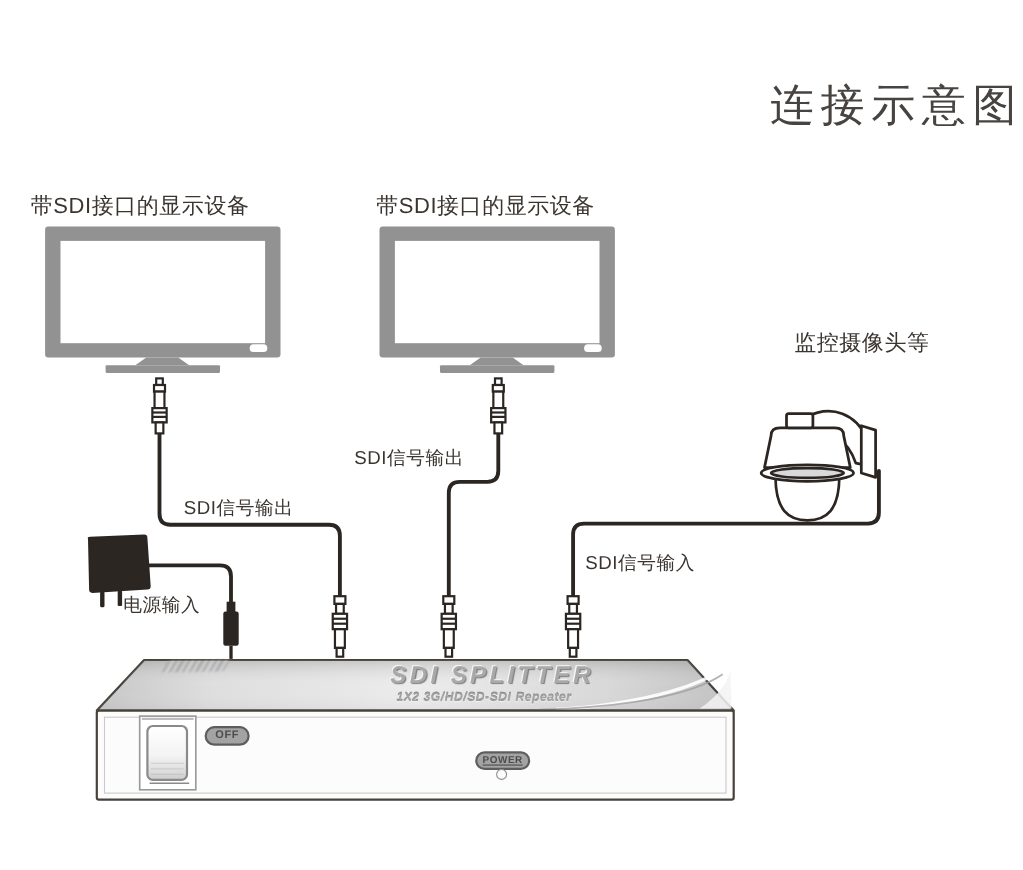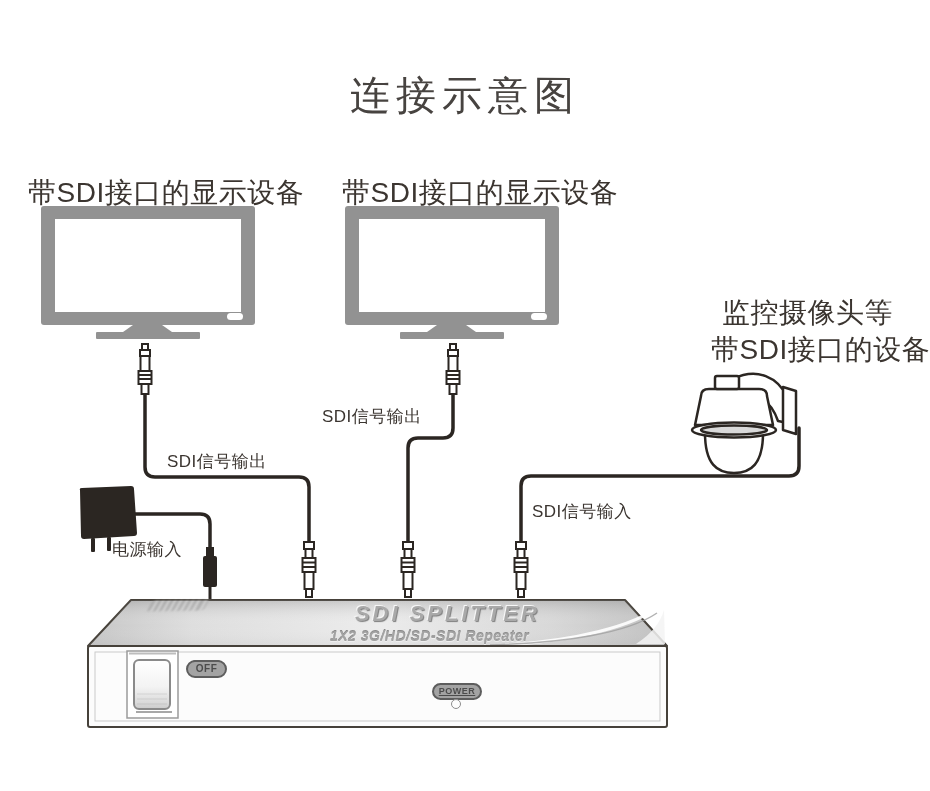--- a/index.html
+++ b/index.html
@@ -1,45 +1,45 @@
 <!DOCTYPE html>
 <html><head>
 <meta charset="utf-8">
 <style>
   html,body{margin:0;padding:0;background:#ffffff;}
   .canvas{
     position:relative;width:930px;height:791px;background:#ffffff;overflow:hidden;
     font-family:"Liberation Sans","DejaVu Sans",sans-serif;color:#3c3631;
   }
   .page-title{
-    position:absolute;left:0;top:68px;width:930px;text-align:center;
+    position:absolute;left:0;top:68px;width:930px;text-align:right;
     font-size:40px;letter-spacing:6px;font-weight:500;color:#474340;
   }
   .lbl{
-    position:absolute;font-size:28px;font-weight:500;letter-spacing:0.5px;color:#3b3530;white-space:nowrap;
+    position:absolute;font-size:20px;font-weight:500;letter-spacing:0.5px;color:#3b3530;white-space:nowrap;
   }
   .lbl-small{font-size:17px;}
   .camera-caption{position:absolute;left:711px;top:294px;line-height:37px;}
   .camera-caption .l1{padding-left:11px;}
   .svg-layer{position:absolute;left:0;top:0;}
   
   .brand-logo{
     position:absolute;left:150px;top:600px;width:56px;height:11px;
     background:repeating-linear-gradient(90deg,#9a9a9a 0 3px,#d5d5d5 3px 6px);
     opacity:.55;filter:blur(1px);transform:skewX(-30deg) rotate(-1deg);border-radius:2px;
   }
   .product-name{
     position:absolute;left:250px;top:601px;width:290px;text-align:right;
     font-size:22px;font-style:italic;font-weight:bold;letter-spacing:3px;
     color:#a9a9a9;text-shadow:-1px -1px 0 #f7f7f7,1px 1px 1px #7e7e7e;
     filter:blur(0.4px);white-space:nowrap;
   }
   .product-subtitle{
-    position:absolute;left:330px;top:628px;width:220px;text-align:left;
-    font-size:14px;font-style:italic;font-weight:bold;letter-spacing:0.5px;
+    position:absolute;left:330px;top:628px;width:220px;text-align:center;
+    font-size:11px;font-style:italic;font-weight:bold;letter-spacing:0.5px;
     color:#a2a2a2;text-shadow:0 1px 0 #efefef,0 -1px 0 #8a8a8a;
     filter:blur(0.5px);white-space:nowrap;
   }
   .pill{
     position:absolute;border:2px solid #5d5d5d;border-radius:9px;background:#a3a3a3;
     font-size:10px;font-weight:bold;color:#4c4c4c;text-align:center;
     letter-spacing:0.5px;line-height:13px;white-space:nowrap;
   }
   .pill-on{left:188px;top:660px;width:33px;height:13px;}
   .pill-off{left:186px;top:660px;width:37px;height:14px;}
@@ -54,21 +54,20 @@
 
 <div class="canvas">
 
   <div class="page-title">连接示意图</div>
 
   <div class="lbl" style="left:28px;top:174px;">带SDI接口的显示设备</div>
   <div class="lbl" style="left:342px;top:174px;">带SDI接口的显示设备</div>
 
   <div class="camera-caption lbl">
     <div class="l1">监控摄像头等</div>
-    <div class="l2">带SDI接口的设备</div>
   </div>
 
   <div class="lbl lbl-small" style="left:167px;top:450px;">SDI信号输出</div>
   <div class="lbl lbl-small" style="left:322px;top:405px;">SDI信号输出</div>
   <div class="lbl lbl-small" style="left:532px;top:500px;">SDI信号输入</div>
   <div class="lbl lbl-small" style="left:112px;top:538px;">电源输入</div>
 
   <svg class="svg-layer" width="930" height="791" viewBox="0 0 930 791">
     <defs>
       <linearGradient id="topGrad" x1="0" y1="0" x2="1" y2="0">

